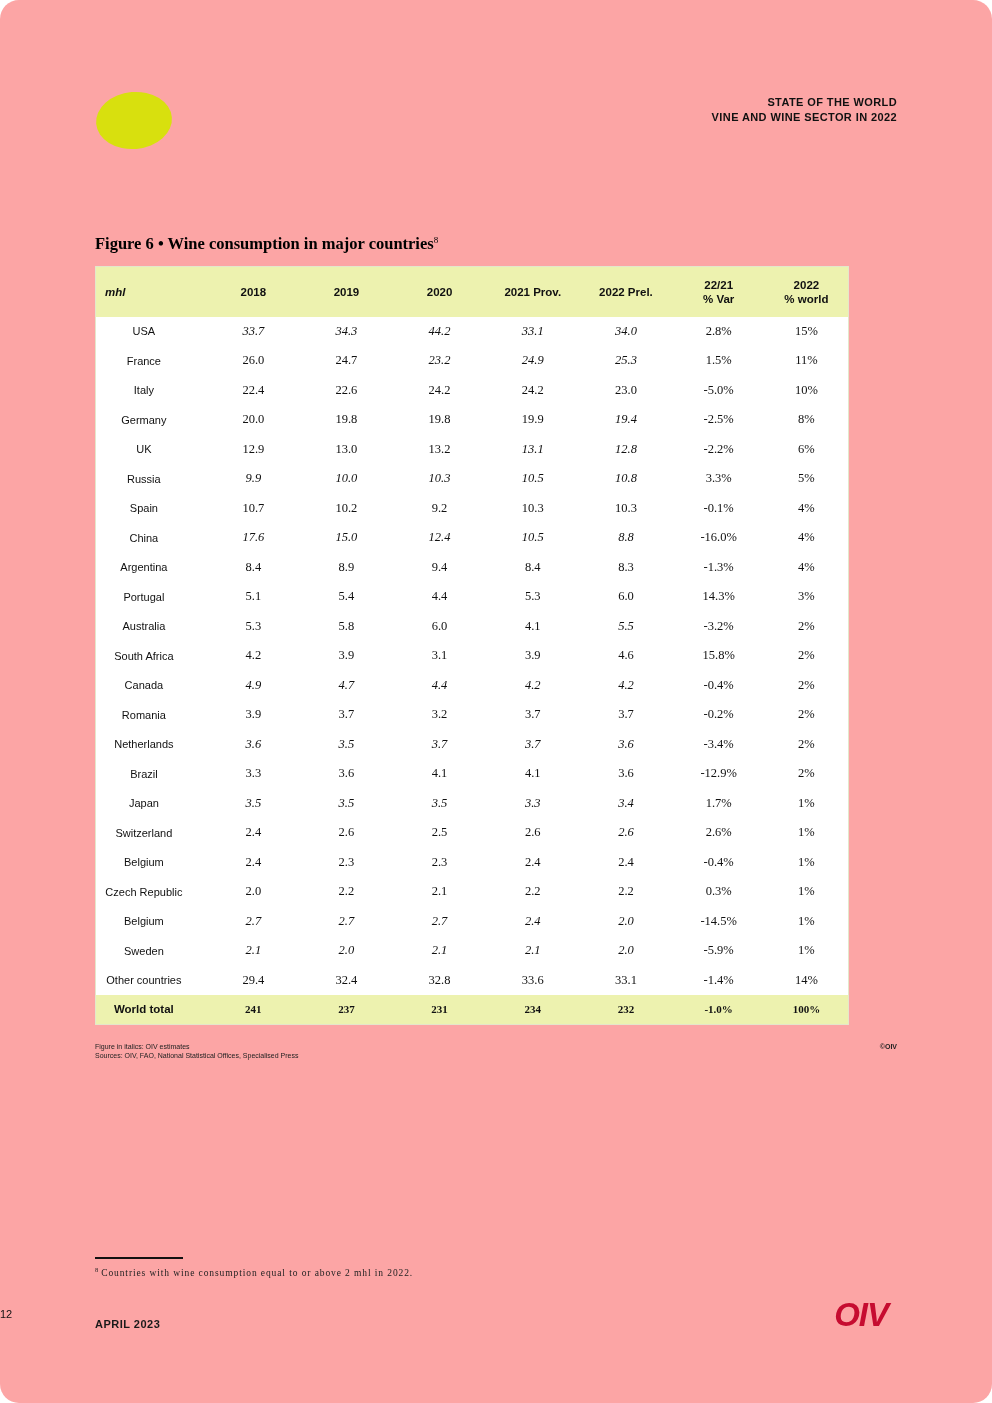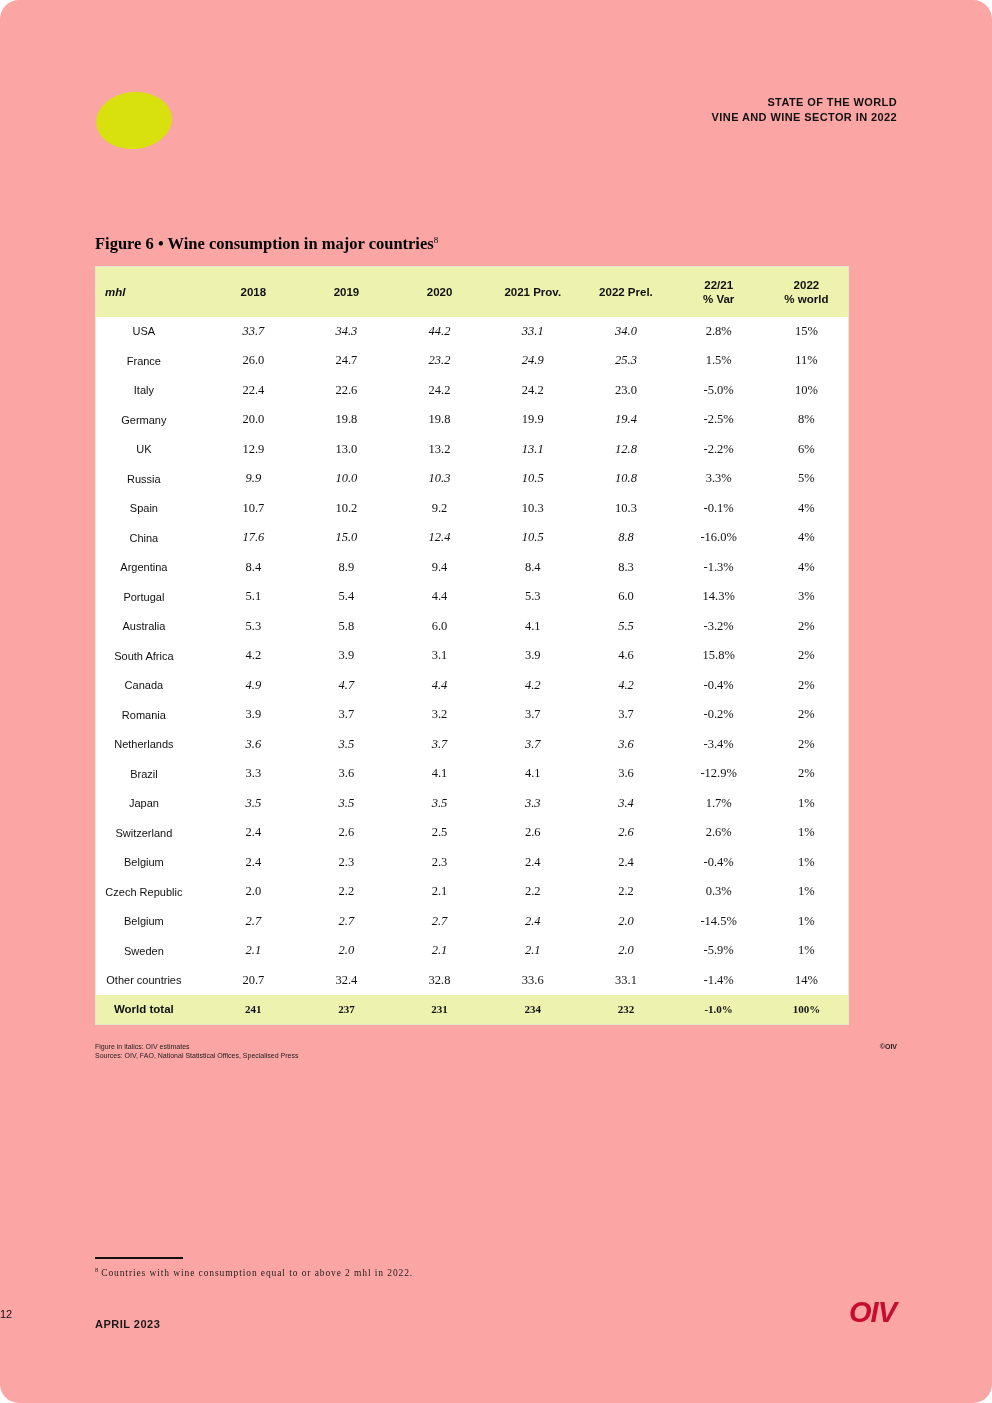--- a/index.html
+++ b/index.html
@@ -146,22 +146,22 @@
   .page-number {
     position: absolute;
     left: 0; top: 1308px;
     width: 992px;
     text-align: left;
     font-size: 11px;
     color: #111;
   }
   .oiv-logo {
     position: absolute;
-    right: 96px; top: 1296px;
-    font-size: 29px;
+    right: 104px; top: 1296px;
+    font-size: 33px;
     font-weight: 900;
     font-style: italic;
     letter-spacing: -1px;
     color: #c60c30;
   }
 </style>
 </head>
 <body>
 
 <div class="page">
@@ -419,21 +419,21 @@
             <td class="num est">2.1</td>
             <td class="num est">2.0</td>
             <td class="num est">2.1</td>
             <td class="num est">2.1</td>
             <td class="num est">2.0</td>
             <td class="num">-5.9%</td>
             <td class="num">1%</td>
           </tr>
           <tr>
             <td class="country">Other countries</td>
-            <td class="num">20.7</td>
+            <td class="num">29.4</td>
             <td class="num">32.4</td>
             <td class="num">32.8</td>
             <td class="num">33.6</td>
             <td class="num">33.1</td>
             <td class="num">-1.4%</td>
             <td class="num">14%</td>
           </tr>
         </tbody>
       <tfoot>
         <tr>

